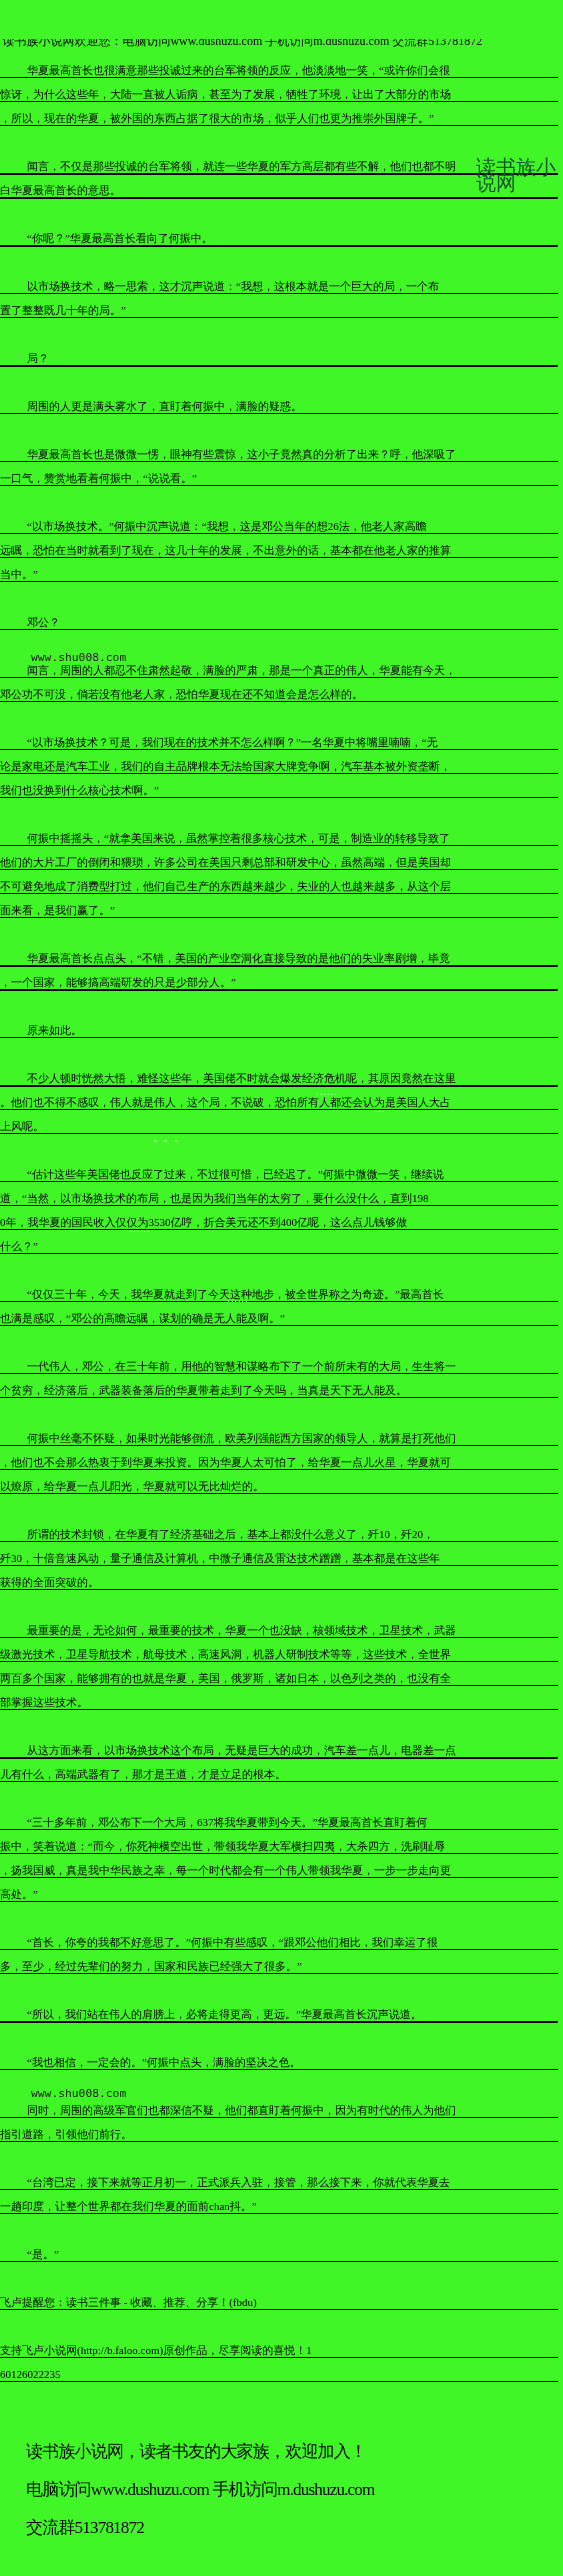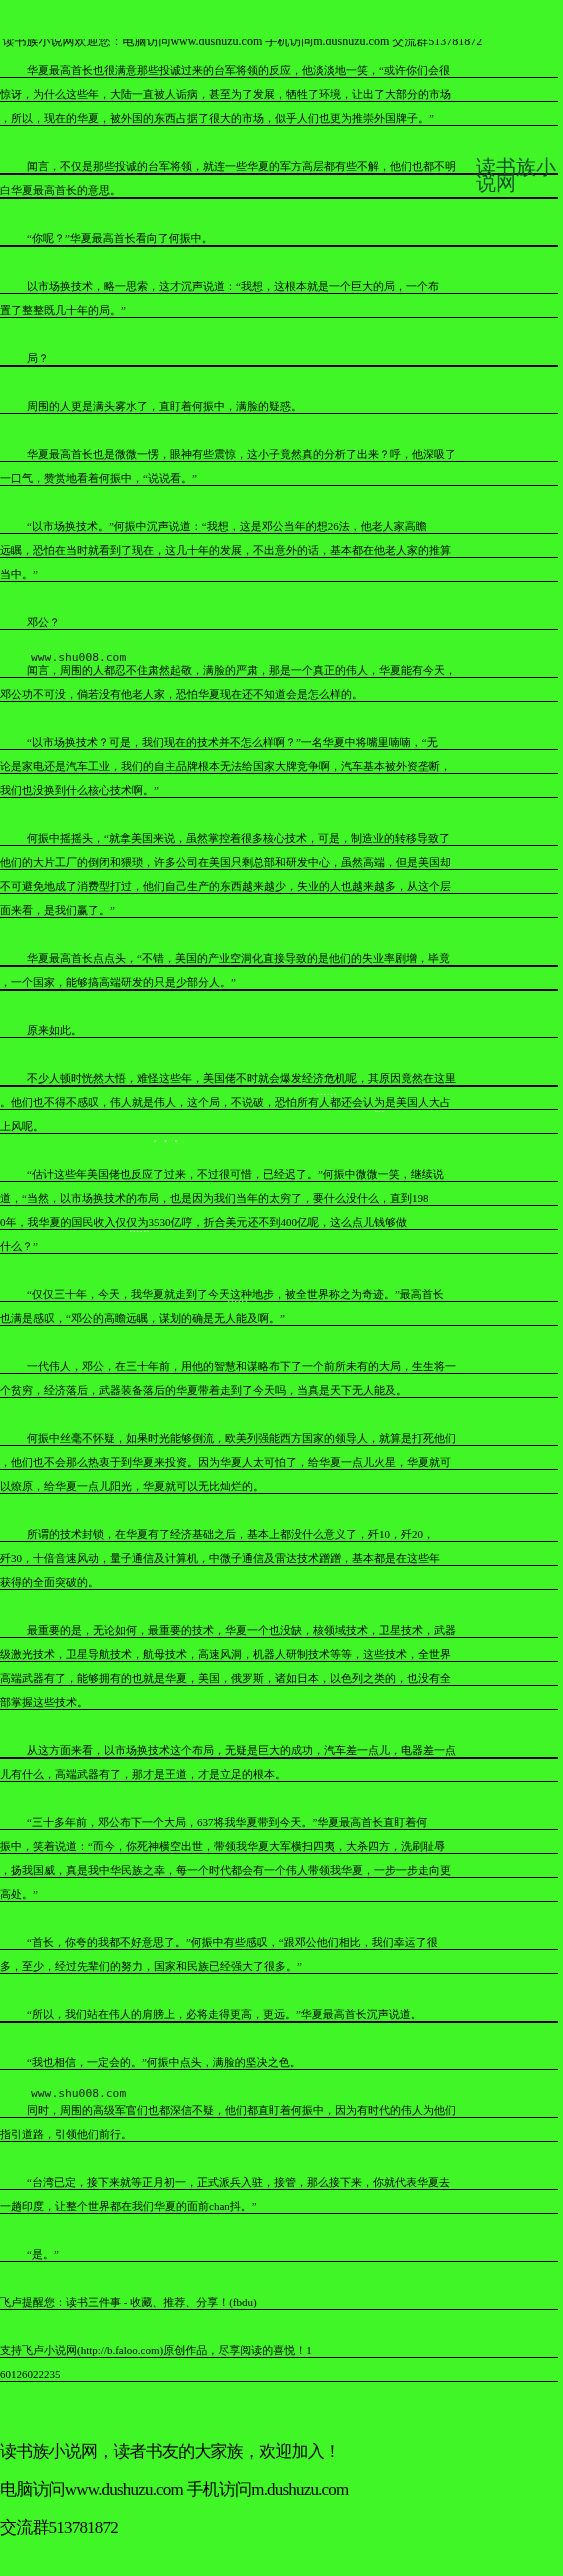--- a/index.html
+++ b/index.html
@@ -11,21 +11,21 @@
   p.para{margin:0 6px 24px 0;font-size:11px;line-height:24px;color:#000;text-indent:27px;
          white-space:pre-line;
          background-image:repeating-linear-gradient(to bottom,
             rgba(0,0,0,0) 0px, rgba(0,0,0,0) 19.3px, #000 19.3px, #000 20.5px, rgba(0,0,0,0) 20.5px, rgba(0,0,0,0) 24px);}
   p.para.noindent{text-indent:0;}
   .wm{position:absolute;font-size:11.3px;line-height:11.3px;color:#1a1a1a;font-family:"DejaVu Sans Mono",monospace;}
   #wm1{left:31px;top:652px;}
   #wm2{left:31px;top:2088px;}
   #overlap-text{position:absolute;left:456px;top:159px;font-size:20px;line-height:16px;color:#14532d;margin-left:20px;}
   .art{position:absolute;color:rgba(255,255,255,0.85);font-size:10.5px;line-height:10.5px;}
-  #footer{position:absolute;left:0;top:2433px;width:564px;box-sizing:border-box;
+  #footer{position:absolute;left:0;top:2433px;width:564px;padding-left:26px;box-sizing:border-box;
           font-size:17px;line-height:38px;color:#000;letter-spacing:-0.8px;}
 </style>
 </head>
 <body>
 
 <div id="top-banner">
   <span>读书族小说网欢迎您：电脑访问www.dushuzu.com 手机访问m.dushuzu.com 交流群513781872</span>
 </div>
 
 <div id="content">
@@ -69,21 +69,21 @@
   <p class="para">一代伟人，邓公，在三十年前，用他的智慧和谋略布下了一个前所未有的大局，生生将一
 个贫穷，经济落后，武器装备落后的华夏带着走到了今天吗，当真是天下无人能及。</p>
   <p class="para">何振中丝毫不怀疑，如果时光能够倒流，欧美列强能西方国家的领导人，就算是打死他们
 ，他们也不会那么热衷于到华夏来投资。因为华夏人太可怕了，给华夏一点儿火星，华夏就可
 以燎原，给华夏一点儿阳光，华夏就可以无比灿烂的。</p>
   <p class="para">所谓的技术封锁，在华夏有了经济基础之后，基本上都没什么意义了，歼10，歼20，
 歼30，十倍音速风动，量子通信及计算机，中微子通信及雷达技术蹭蹭，基本都是在这些年
 获得的全面突破的。</p>
   <p class="para">最重要的是，无论如何，最重要的技术，华夏一个也没缺，核领域技术，卫星技术，武器
 级激光技术，卫星导航技术，航母技术，高速风洞，机器人研制技术等等，这些技术，全世界
-高端武器有了，能够拥有的也就是华夏，美国，俄罗斯，诸如日本，以色列之类的，也没有全
+两百多个国家，能够拥有的也就是华夏，美国，俄罗斯，诸如日本，以色列之类的，也没有全
 部掌握这些技术。</p>
   <p class="para">从这方面来看，以市场换技术这个布局，无疑是巨大的成功，汽车差一点儿，电器差一点
 儿有什么，高端武器有了，那才是王道，才是立足的根本。</p>
   <p class="para">“三十多年前，邓公布下一个大局，637将我华夏带到今天。”华夏最高首长直盯着何
 振中，笑着说道：“而今，你死神横空出世，带领我华夏大军横扫四夷，大杀四方，洗刷耻辱
 ，扬我国威，真是我中华民族之幸，每一个时代都会有一个伟人带领我华夏，一步一步走向更
 高处。”</p>
   <p class="para">“首长，你夸的我都不好意思了。”何振中有些感叹，“跟邓公他们相比，我们幸运了很
 多，至少，经过先辈们的努力，国家和民族已经强大了很多。”</p>
   <p class="para">“所以，我们站在伟人的肩膀上，必将走得更高，更远。”华夏最高首长沉声说道。</p>

